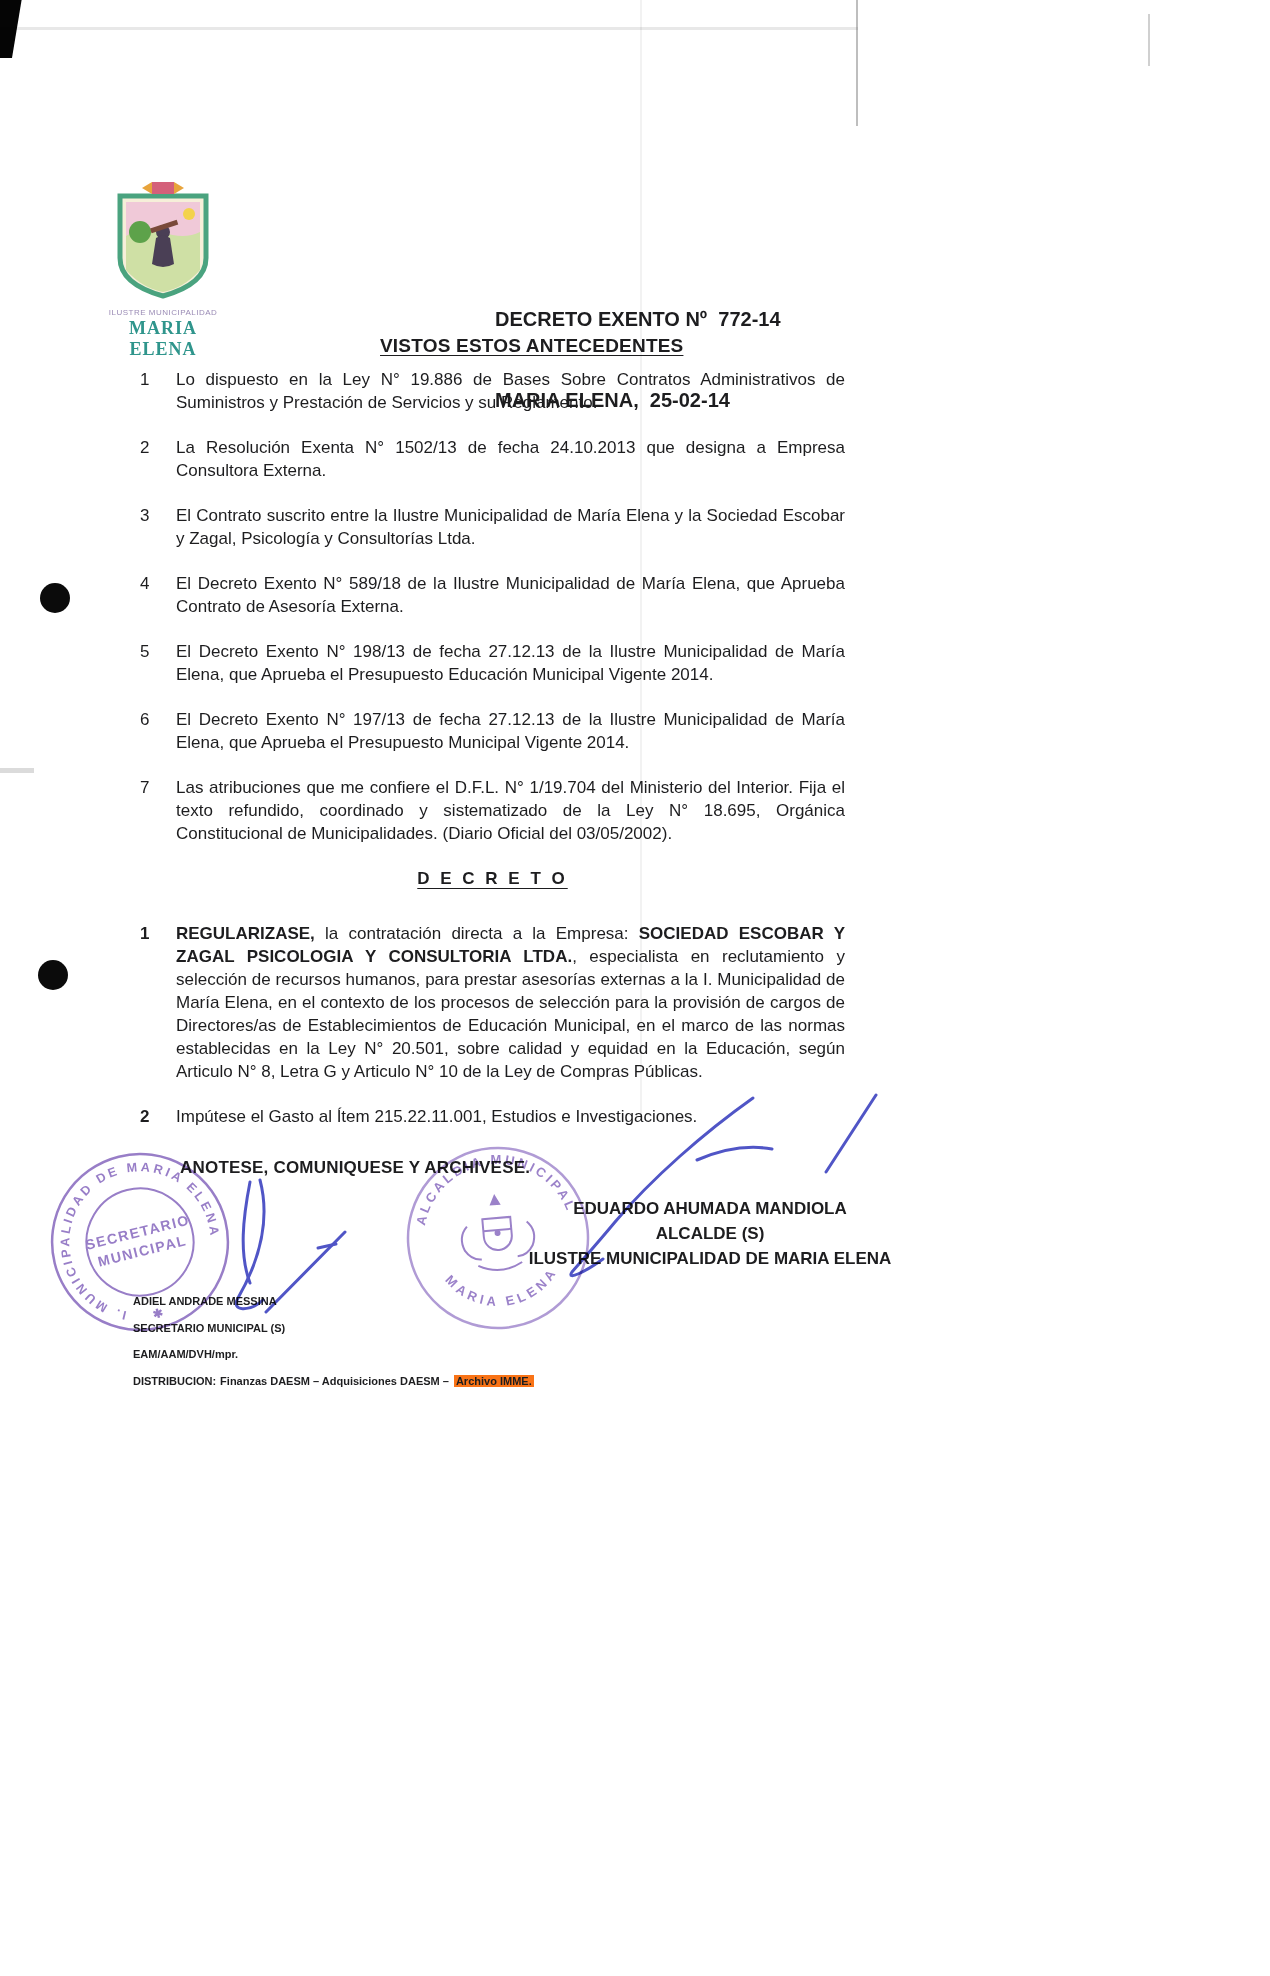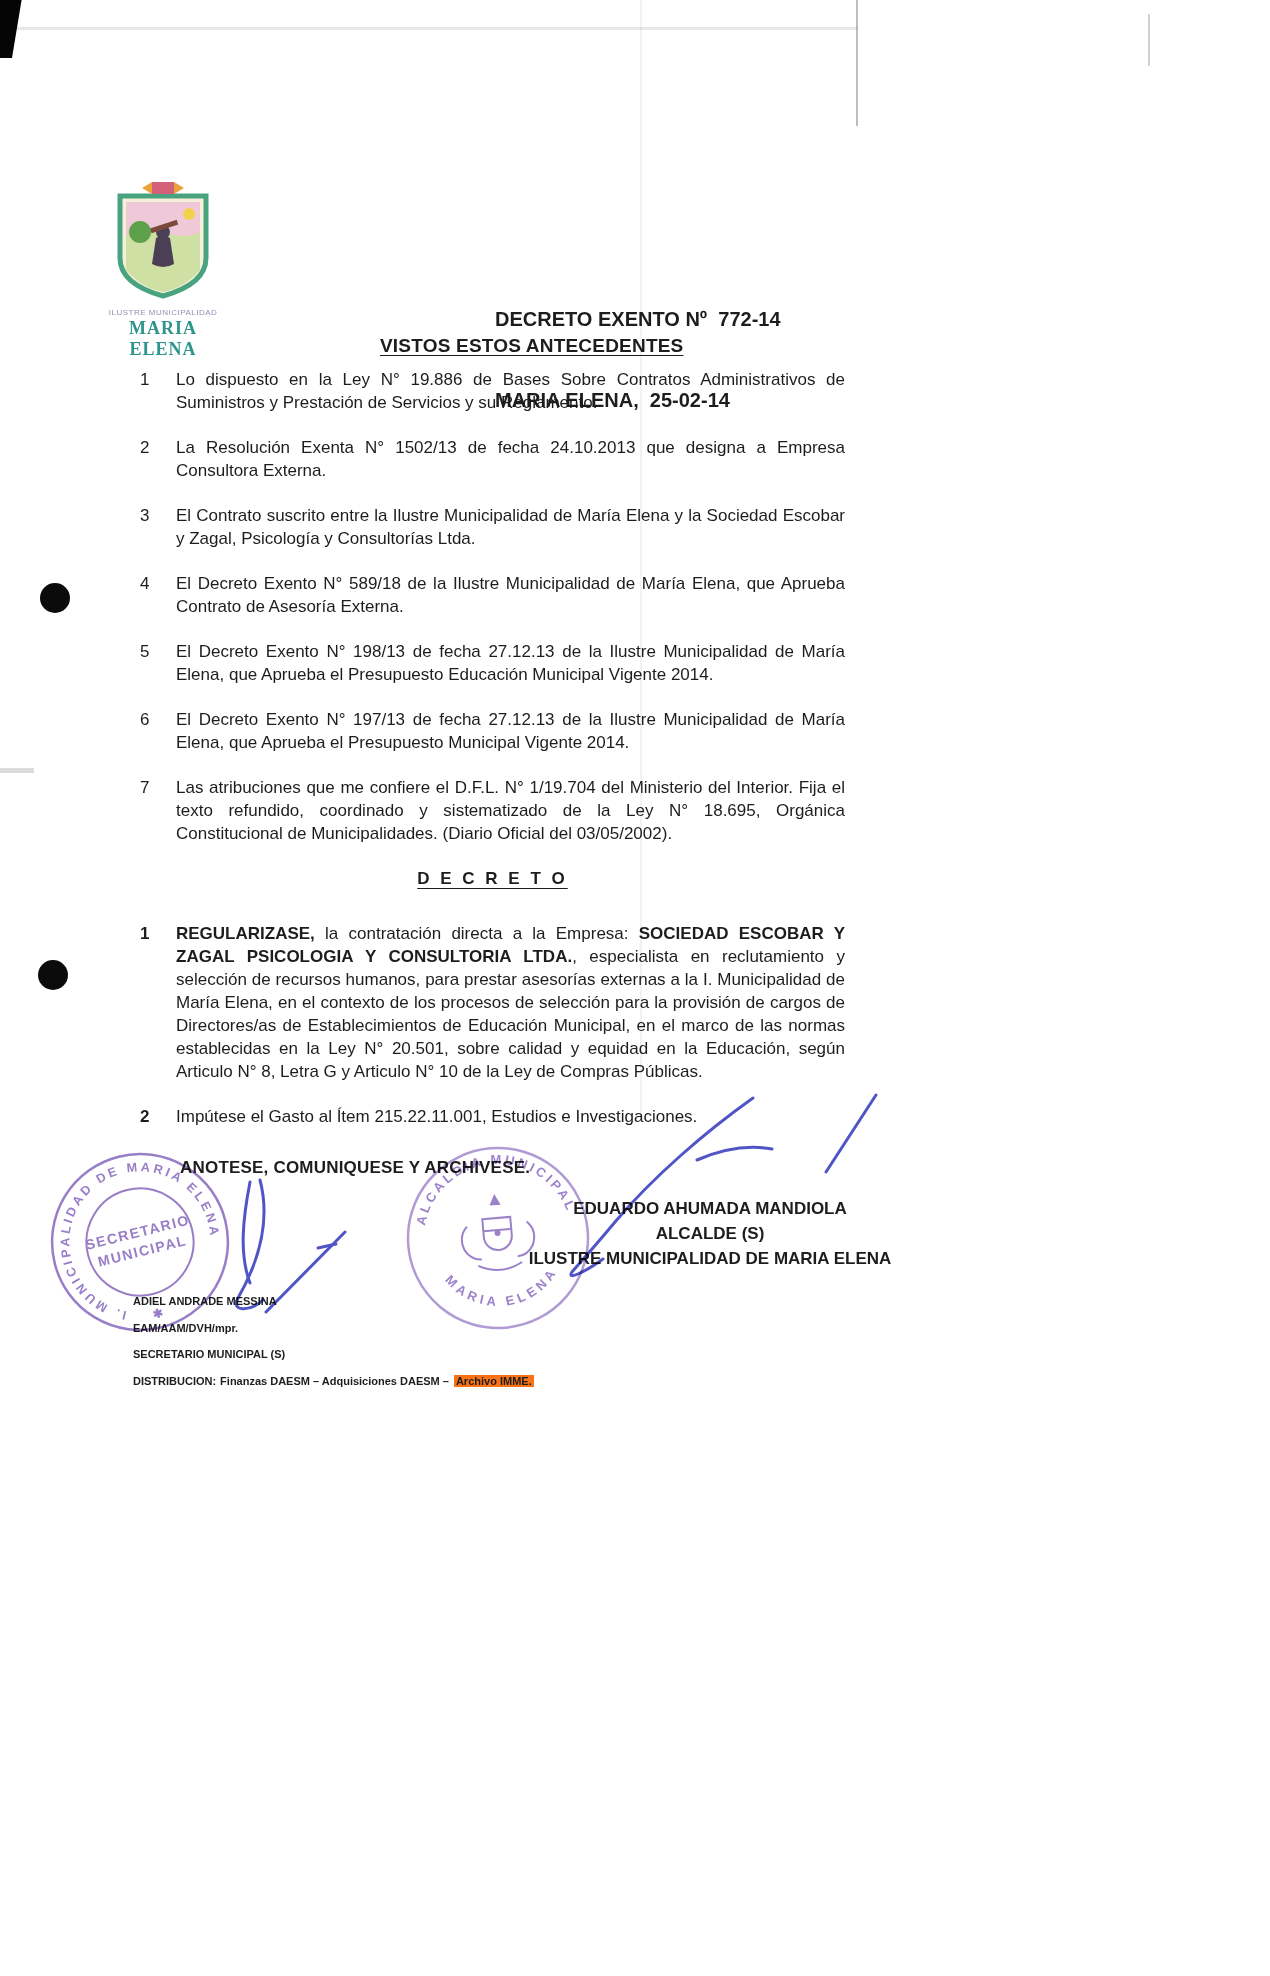--- a/index.html
+++ b/index.html
@@ -145,22 +145,22 @@
   </div>
 
   <div class="mayor-block">
     <div>EDUARDO AHUMADA MANDIOLA</div>
     <div>ALCALDE (S)</div>
     <div>ILUSTRE MUNICIPALIDAD DE MARIA ELENA</div>
   </div>
 
   <div class="secretary-block">
     <div>ADIEL ANDRADE MESSINA</div>
+    <div>SECRETARIO MUNICIPAL (S)</div>
     <div>EAM/AAM/DVH/mpr.</div>
-    <div>SECRETARIO MUNICIPAL (S)</div>
     <div class="dist-line">
       <span>DISTRIBUCION:</span><span class="dist-body">Finanzas DAESM – Adquisiciones DAESM –</span><span class="dist-hl">Archivo IMME.</span>
     </div>
   </div>
 
   <svg class="stamp secretary-stamp" width="192" height="192" viewBox="0 0 190 190">
     <defs>
       <path id="ring1" d="M95,165 a70,70 0 1 1 0.01,0" fill="none"></path>
     </defs>
     <circle cx="95" cy="95" r="87" fill="none" stroke="#8a6cc0" stroke-width="2.5"></circle>

